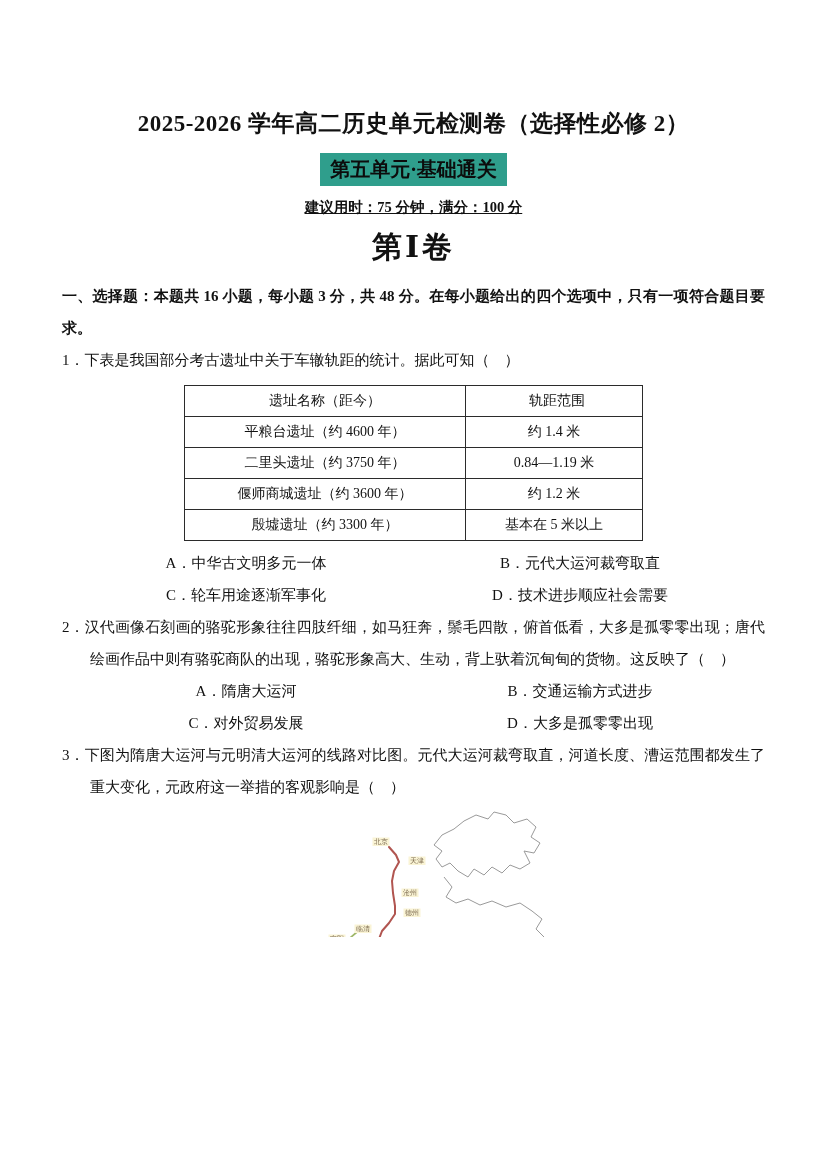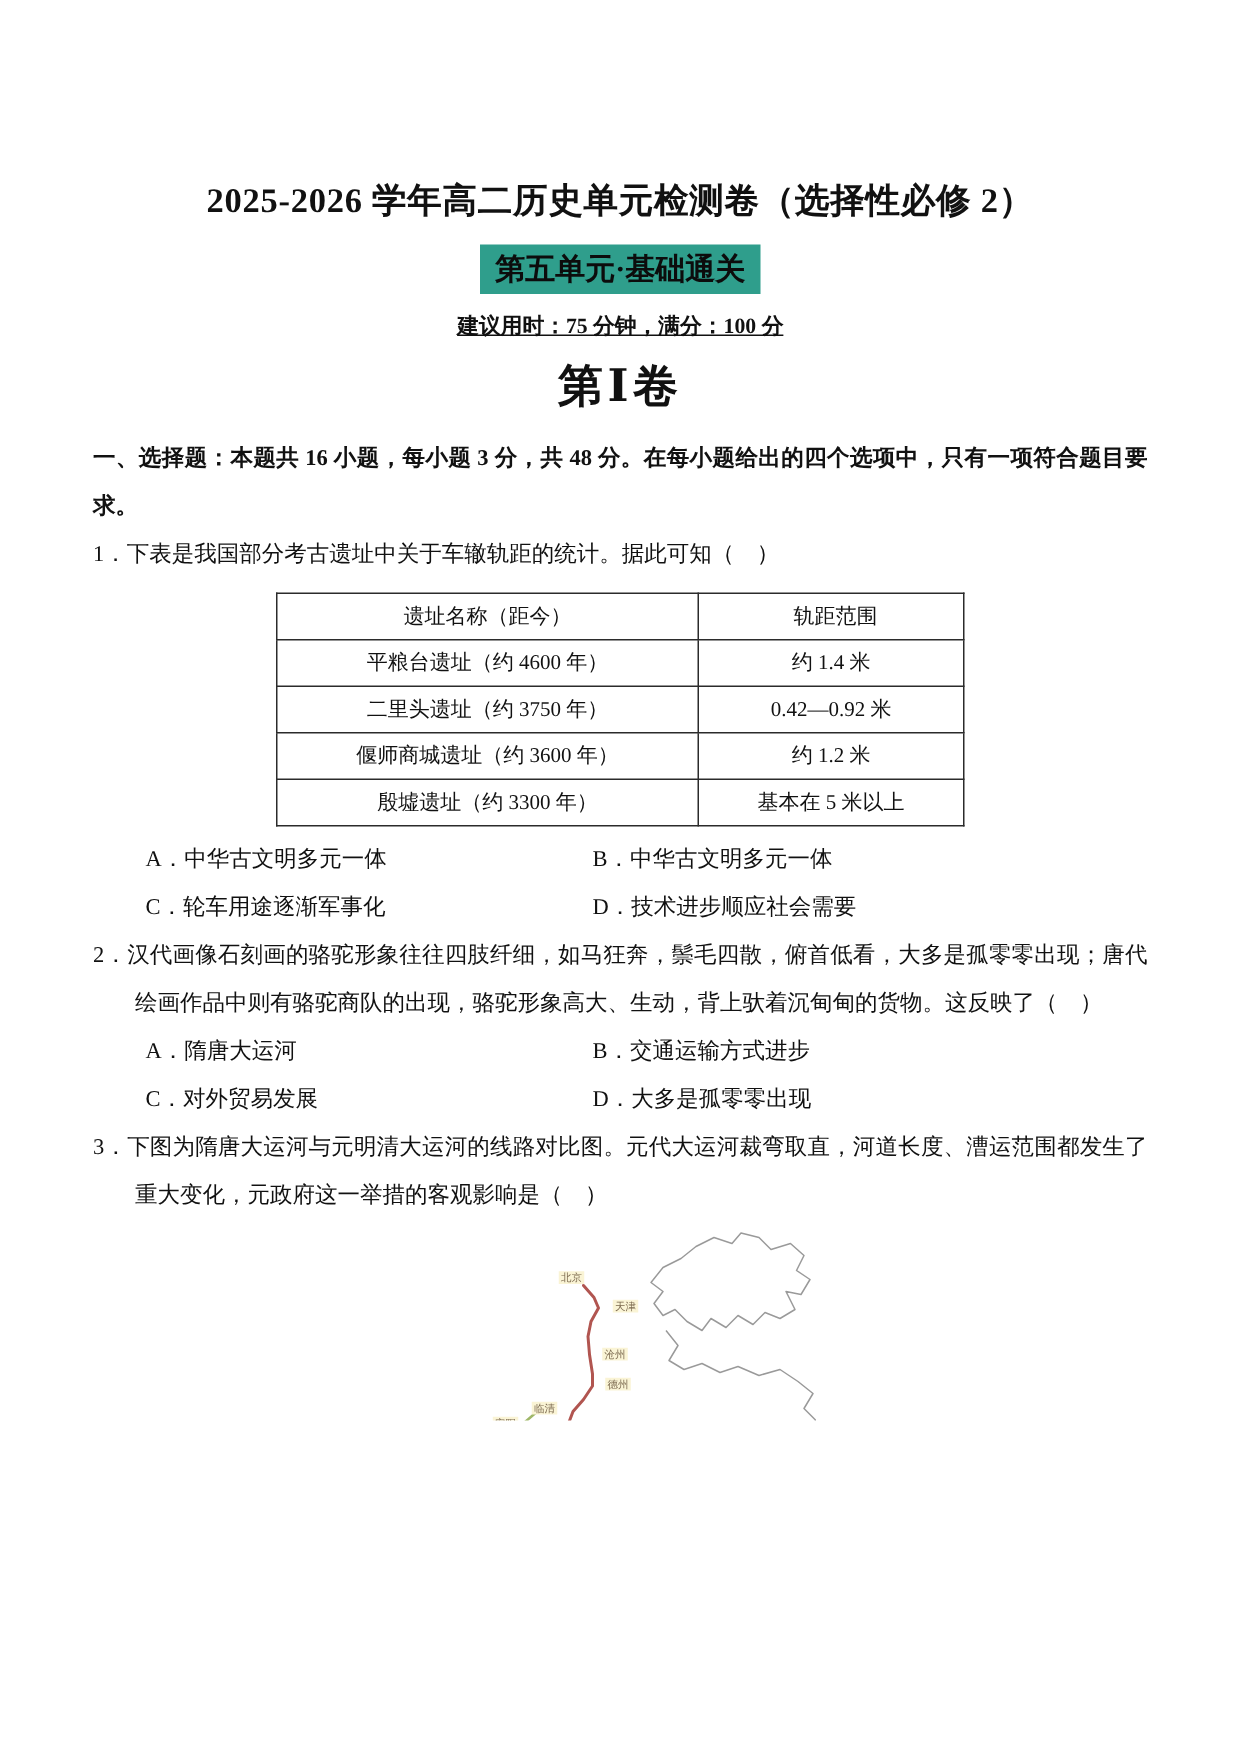--- a/index.html
+++ b/index.html
@@ -1,19 +1,19 @@
 <!DOCTYPE html>
 <html style="--hl: #2f9e8c; --coast: #9a9a9a; --river: #8fd0c8; --label: #7c6a50;"><head>
 <meta charset="utf-8">
 <style>
   html,body{margin:0;padding:0;background:#ffffff;}
   .page{
     position:relative;
     width:827px;height:929px;
-    margin:18px auto;
+    margin:8px auto;
     background:#fff;
     overflow:hidden;
     color:#111;
     font-family:"Liberation Serif","DejaVu Serif",serif;
   }
   .title{
     padding-top:100px;
     text-align:center;
     font-size:23px;
     font-weight:bold;
@@ -67,21 +67,21 @@
     padding:0 10px;
   }
   .gauge-table th{ width:260px; }
   .gauge-table th + th{ width:150px;padding-left:16px; }
   .options{
     margin:0 62px;
     padding-left:35px;
     display:grid;
     grid-template-columns:298px auto;
   }
-  .opt{ line-height:32px; white-space:nowrap; }
+  .opt{ line-height:32px; white-space:nowrap;text-align:center; }
   .map-figure{
     width:260px;
     margin:4px auto 0 auto;
   }
   .map-figure svg{ display:block; }
   .coast{ fill:none; stroke:var(--coast,#9a9a9a); stroke-width:1; stroke-linejoin:round; }
   .river{ fill:none; stroke:var(--river,#8fd0c8); stroke-width:1.4; }
   .canal-red{ fill:none; stroke-width:2; stroke-linecap:round; stroke-linejoin:round; }
   .canal-green{ fill:none; stroke-width:1.7; stroke-linecap:round; stroke-linejoin:round; }
   .citylabels text{
@@ -121,36 +121,36 @@
         <th>轨距范围</th>
       </tr>
     </thead>
     <tbody>
         <tr>
           <td>平粮台遗址（约 4600 年）</td>
           <td>约 1.4 米</td>
         </tr>
         <tr>
           <td>二里头遗址（约 3750 年）</td>
-          <td>0.42—0.92 米</td>
+          <td>0.84—1.19 米</td>
         </tr>
         <tr>
           <td>偃师商城遗址（约 3600 年）</td>
           <td>约 1.2 米</td>
         </tr>
         <tr>
           <td>殷墟遗址（约 3300 年）</td>
           <td>基本在 5 米以上</td>
         </tr>
       </tbody>
   </table>
 
   <div class="body-text options">
       <div class="opt">A．中华古文明多元一体</div>
-      <div class="opt">B．中华古文明多元一体</div>
+      <div class="opt">B．元代大运河裁弯取直</div>
       <div class="opt">C．轮车用途逐渐军事化</div>
       <div class="opt">D．技术进步顺应社会需要</div>
     </div>
 
   <p class="body-text question"><span>2．</span><span>汉代画像石刻画的骆驼形象往往四肢纤细，如马狂奔，鬃毛四散，俯首低看，大多是孤零零出现；唐代绘画作品中则有骆驼商队的出现，骆驼形象高大、生动，背上驮着沉甸甸的货物。这反映了（　）</span></p>
 
   <div class="body-text options">
       <div class="opt">A．隋唐大运河</div>
       <div class="opt">B．交通运输方式进步</div>
       <div class="opt">C．对外贸易发展</div>

